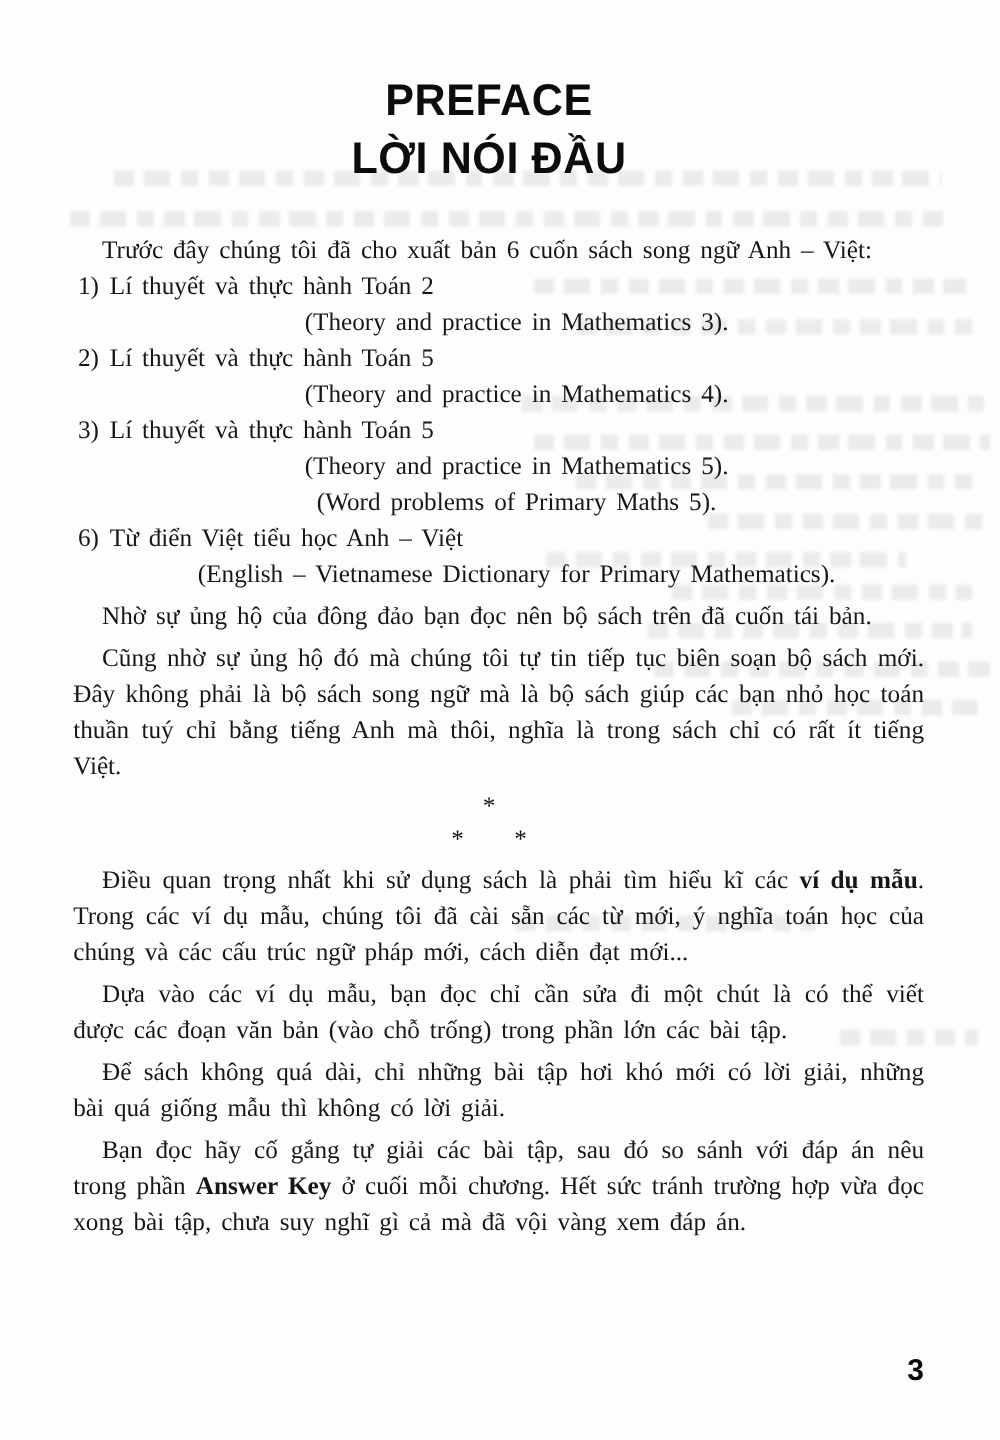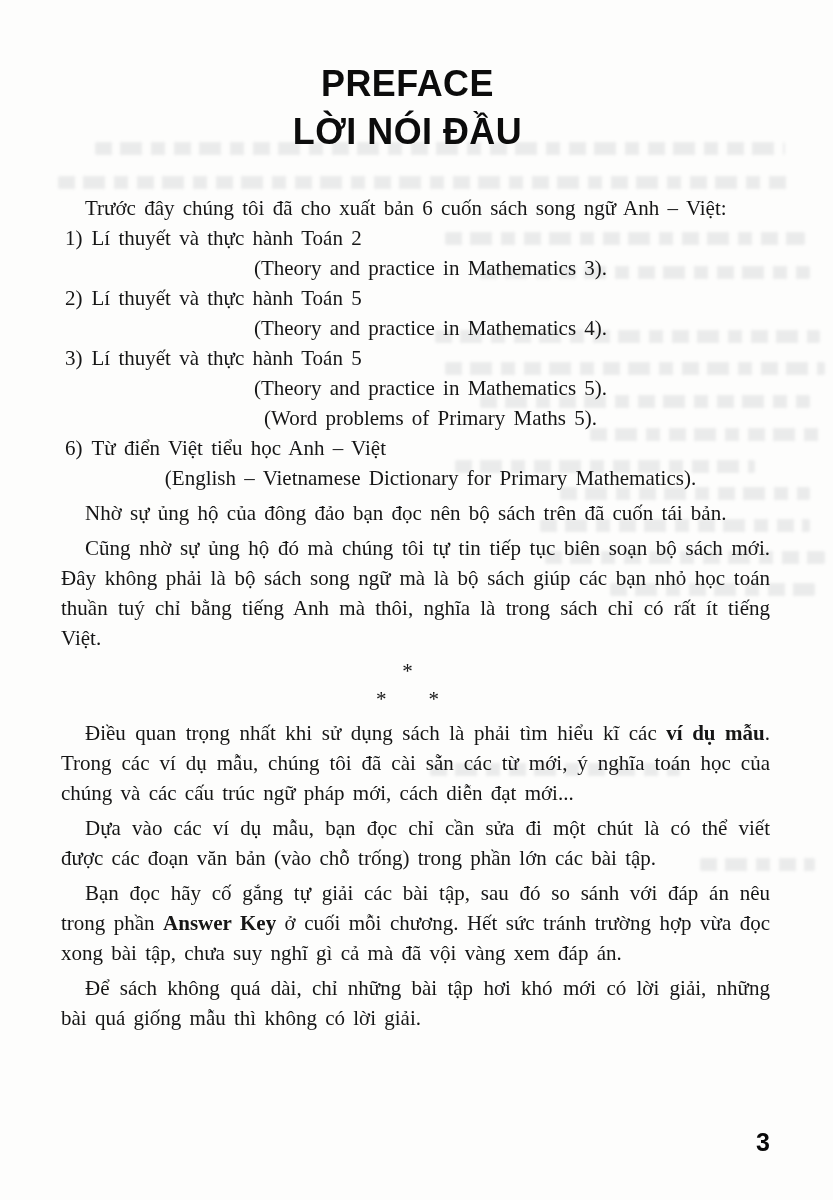--- a/index.html
+++ b/index.html
@@ -151,22 +151,22 @@
 
       <div class="sep">
         <div class="row1"><span class="star">*</span></div>
         <div class="row2"><span class="star">*</span><span class="star">*</span></div>
       </div>
 
       <p class="para"><span>Điều quan trọng nhất khi sử dụng sách là phải tìm hiểu kĩ các </span><strong>ví dụ mẫu</strong><span>. Trong các ví dụ mẫu, chúng tôi đã cài sẵn các từ mới, ý nghĩa toán học của chúng và các cấu trúc ngữ pháp mới, cách diễn đạt mới...</span></p>
 
       <p class="para">Dựa vào các ví dụ mẫu, bạn đọc chỉ cần sửa đi một chút là có thể viết được các đoạn văn bản (vào chỗ trống) trong phần lớn các bài tập.</p>
 
+      <p class="para">Để sách không quá dài, chỉ những bài tập hơi khó mới có lời giải, những bài quá giống mẫu thì không có lời giải.</p>
+
       <p class="para"><span>Bạn đọc hãy cố gắng tự giải các bài tập, sau đó so sánh với đáp án nêu trong phần </span><strong>Answer Key</strong><span> ở cuối mỗi chương. Hết sức tránh trường hợp vừa đọc xong bài tập, chưa suy nghĩ gì cả mà đã vội vàng xem đáp án.</span></p>
-
-      <p class="para">Để sách không quá dài, chỉ những bài tập hơi khó mới có lời giải, những bài quá giống mẫu thì không có lời giải.</p>
 
     </div>
   </div>
 
   <div class="page-num">3</div>
 
 </div>
 
 </body></html>

